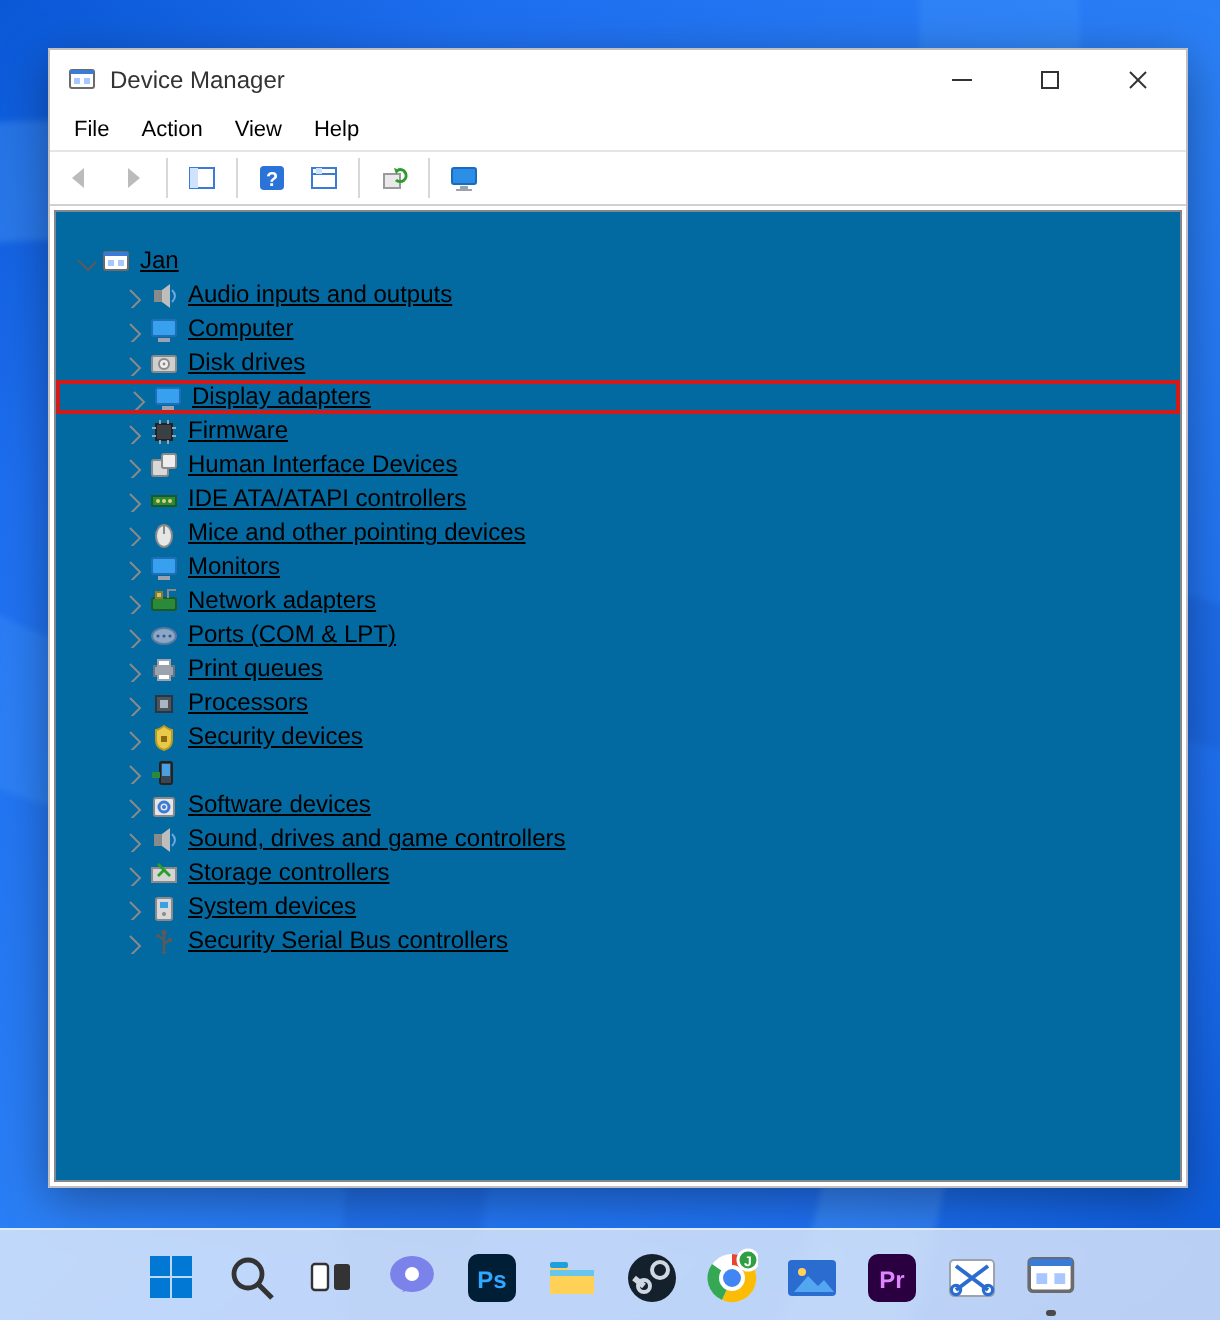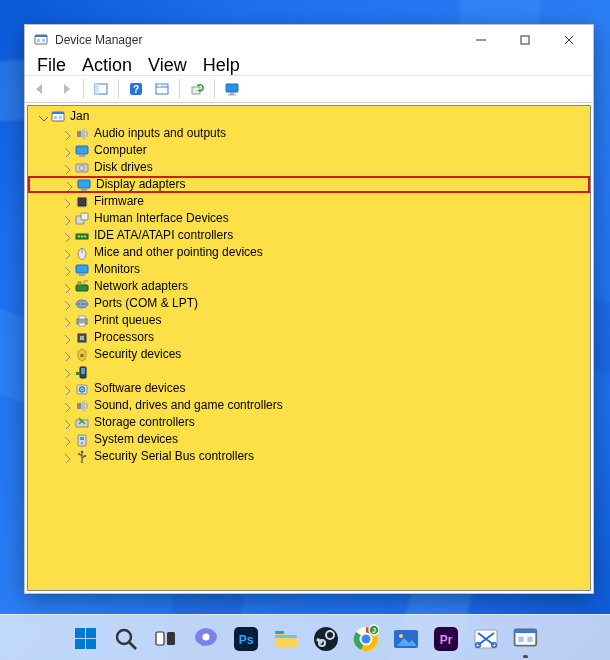--- a/index.html
+++ b/index.html
@@ -19,31 +19,31 @@
   }
   
   .titlebar { height:30px; display:flex; align-items:center; padding:0 2px 0 8px; font-size:12px; color:#333; }
   .titlebar .title-icon { width:16px; height:16px; margin-right:6px; display:inline-flex; }
   .titlebar .title-text { flex:0 0 auto; }
   .titlebar .spacer { flex:1; }
   .tb-btn { width:44px; height:30px; display:flex; align-items:center; justify-content:center; color:#333; }
   .tb-btn svg { pointer-events:none; }
 
   
-  .menubar { height:20px; display:flex; align-items:center; padding:0 4px; font-size:18px; }
+  .menubar { height:20px; display:flex; align-items:center; padding:0 4px; font-size:11px; }
   .menu-item { padding:1px 8px; cursor:default; }
 
   
   .toolbar { height:28px; border-top:1px solid #e5e5e5; border-bottom:1px solid #d0d0d0; display:flex; align-items:center; padding:0 2px; gap:0; }
   .tbtn { width:24px; height:24px; margin:0 1px; display:flex; align-items:center; justify-content:center; border:1px solid transparent; }
   .tbtn.disabled { opacity:.45; }
   .tsep { width:1px; height:20px; background:#d8d8d8; margin:0 4px; }
 
   
-  .tree-wrap { flex:1; margin:2px; border:1px solid #828790; overflow:auto; background:#fde047; padding:2px 0; }
+  .tree-wrap { flex:1; margin:2px; border:1px solid #828790; overflow:auto; background:#0369a1; padding:16px 0;text-decoration:underline; }
   .node { display:flex; align-items:center; height:17px; font-size:12px; line-height:17px; }
   .node .exp { width:12px; height:12px; margin-right:2px; display:flex; align-items:center; justify-content:center; color:#6d6d6d; }
   .node .ico { width:16px; height:16px; margin-right:4px; display:inline-flex; align-items:center; justify-content:center; }
   .node.root { padding-left:8px; }
   .node.child { padding-left:32px; }
   .node .label { white-space:nowrap; }
   .highlight-box { border:2.5px solid #d11a1a; }
 
   
   .taskbar { position:absolute; left:0; right:0; bottom:0; height:46px;

